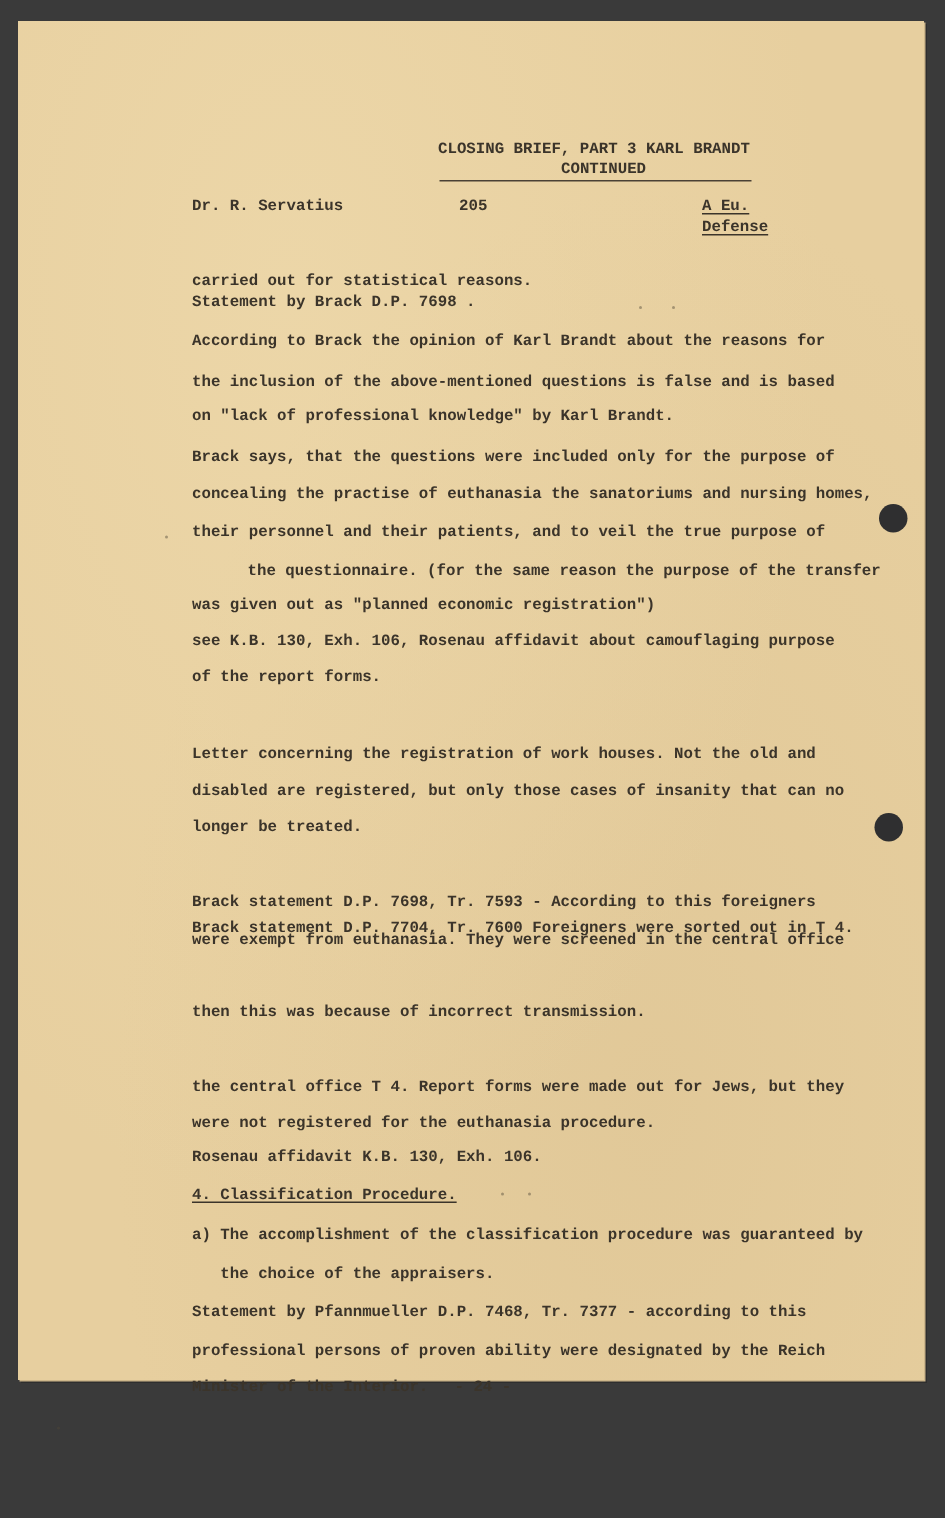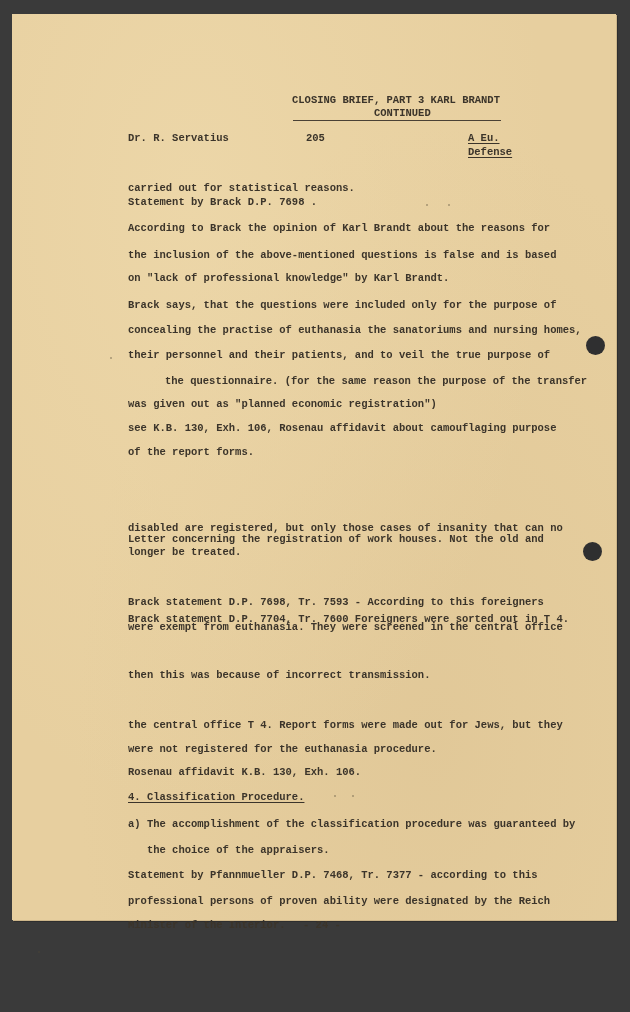--- a/index.html
+++ b/index.html
@@ -90,21 +90,21 @@
   <div class="line" style="left:116px; top:258px;">on "lack of professional knowledge" by Karl Brandt.</div>
   <div class="line" style="left:116px; top:285px;">Brack says, that the questions were included only for the purpose of</div>
   <div class="line" style="left:116px; top:310px;">concealing the practise of euthanasia the sanatoriums and nursing homes,</div>
   <div class="line" style="left:116px; top:335px;">their personnel and their patients, and to veil the true purpose of</div>
   <div class="line" style="left:116px; top:361px;margin-left:37px;">the questionnaire. (for the same reason the purpose of the transfer</div>
   <div class="line" style="left:116px; top:384px;">was given out as "planned economic registration")</div>
   <div class="line" style="left:116px; top:408px;">see K.B. 130, Exh. 106, Rosenau affidavit about camouflaging purpose</div>
   <div class="line" style="left:116px; top:432px;">of the report forms.</div>
 
 
-  <div class="line" style="left:116px; top:483px;margin-top:36px;">Letter concerning the registration of work houses. Not the old and</div>
+  <div class="line" style="left:116px; top:483px;">Letter concerning the registration of work houses. Not the old and</div>
   <div class="line" style="left:116px; top:508px;">disabled are registered, but only those cases of insanity that can no</div>
   <div class="line" style="left:116px; top:532px;">longer be treated.</div>
   <div class="line" style="left:116px; top:576px;margin-top:23px;">Brack statement D.P. 7704, Tr. 7600 Foreigners were sorted out in T 4.</div>
   <div class="line" style="left:116px; top:582px;">Brack statement D.P. 7698, Tr. 7593 - According to this foreigners</div>
   <div class="line" style="left:116px; top:607px;">were exempt from euthanasia. They were screened in the central office</div>
   <div class="line" style="left:116px; top:655px;">then this was because of incorrect transmission.</div>
   <div class="line" style="left:116px; top:705px;">the central office T 4. Report forms were made out for Jews, but they</div>
   <div class="line" style="left:116px; top:729px;">were not registered for the euthanasia procedure.</div>
   <div class="line" style="left:116px; top:752px;text-align:right;">Rosenau affidavit K.B. 130, Exh. 106.</div>
   <div class="line ul" style="left:116px; top:777px;">4. Classification Procedure.</div>

